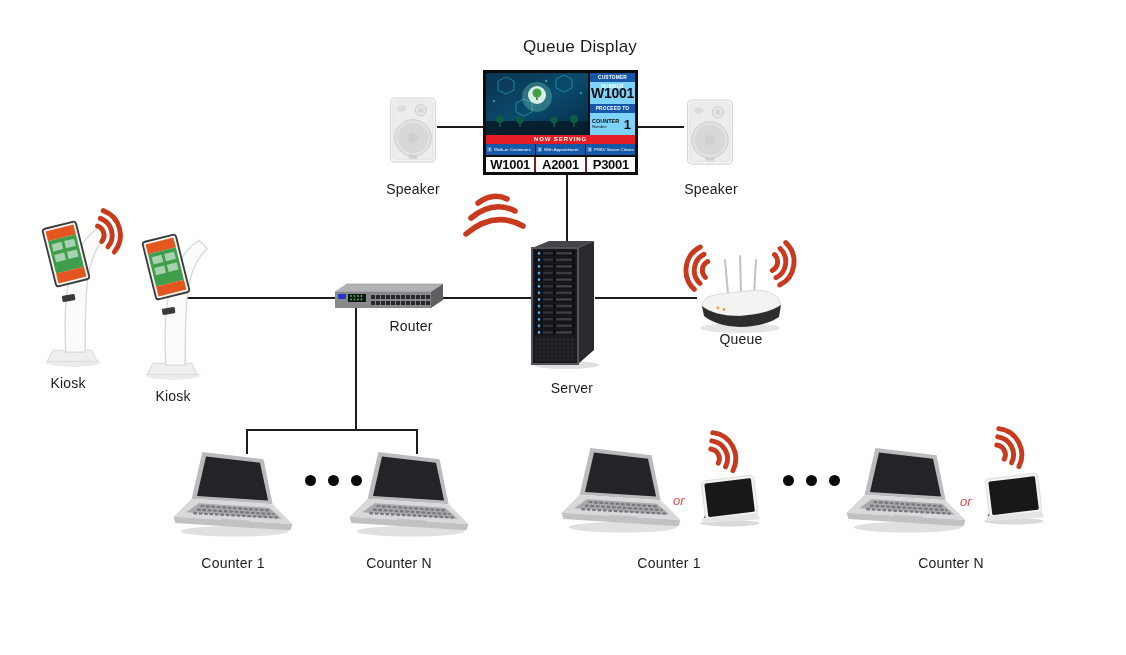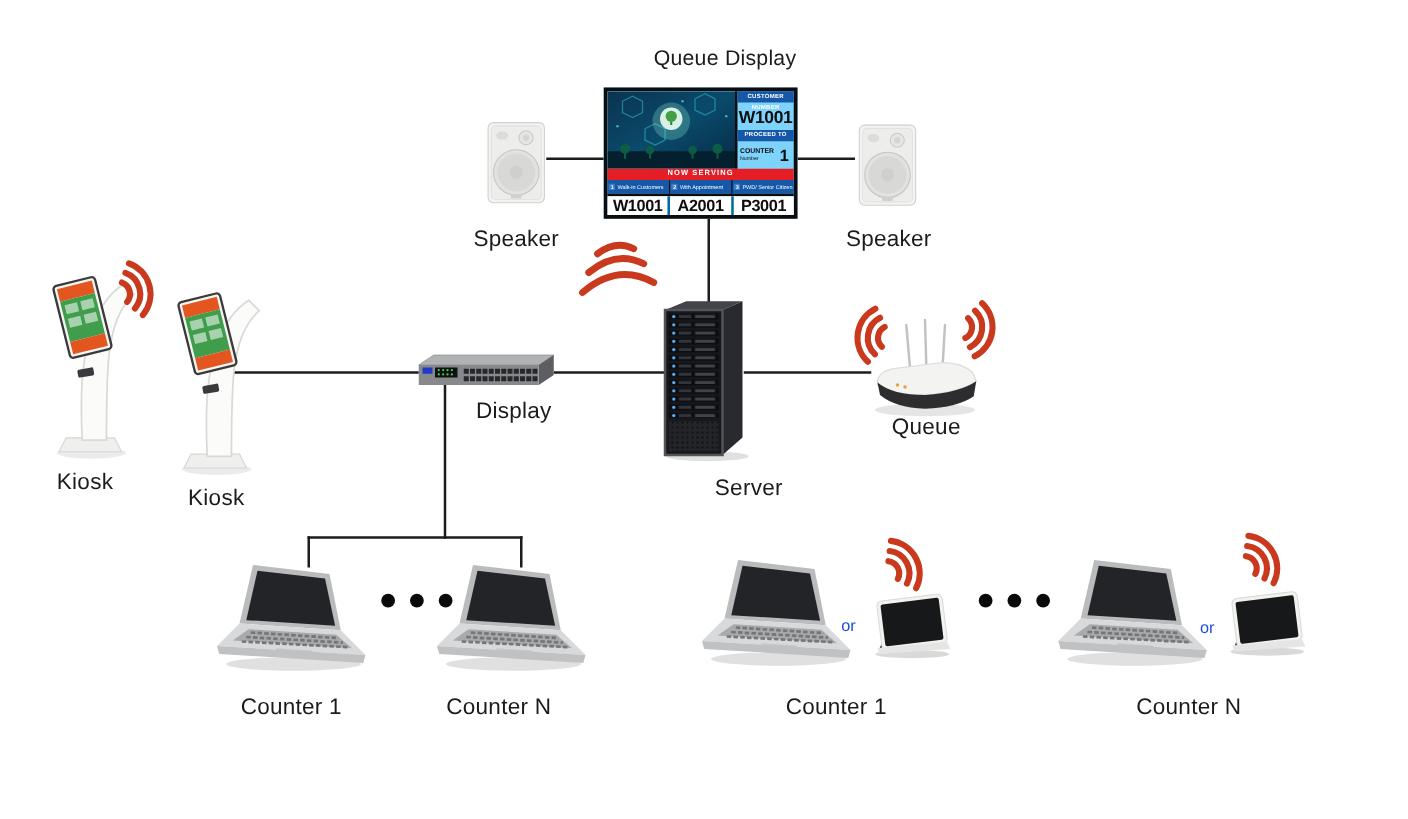--- a/index.html
+++ b/index.html
@@ -1,22 +1,22 @@
 <!DOCTYPE html>
 <html><head>
 <meta charset="utf-8">
 <style>
   html,body{margin:0;padding:0;background:#ffffff;}
   .canvas{position:relative;width:1126px;height:655px;background:#ffffff;overflow:hidden;
           font-family:"Liberation Sans", sans-serif;color:#1b1b1b;}
   .line{position:absolute;background:#1c1c1c;}
-  .lbl{position:absolute;transform:translateX(-50%);font-size:18px;letter-spacing:.2px;
+  .lbl{position:absolute;transform:translateX(-50%);font-size:14px;letter-spacing:.2px;
        color:#1b1b1b;white-space:nowrap;}
   .title{font-size:17px;}
-  .or{position:absolute;font-size:13px;color:#1d4ed8;}
+  .or{position:absolute;font-size:13px;color:#ef4444;font-style:italic;}
   .dev{position:absolute;}
   .wifi{position:absolute;}
   .dots{position:absolute;display:flex;gap:12px;}
   .dot{width:11px;height:11px;border-radius:50%;background:#0a0a0a;}
   
   .display{position:absolute;left:483px;top:70px;width:155px;height:105px;
            border:3px solid #0d0d0d;background:#7dd3fc;box-sizing:border-box;
            display:flex;flex-direction:column;}
   .disp-top{display:flex;height:62px;}
   .disp-photo{width:102px;height:62px;overflow:hidden;}
@@ -33,21 +33,21 @@
   .serving-bar{height:9px;background:#e51e25;color:#fff;font-size:6px;font-weight:bold;
                text-align:center;line-height:9px;letter-spacing:.9px;}
   .q-headers{height:11px;display:flex;}
   .qh{flex:1;background:#1658a8;color:#fff;font-size:4.4px;display:flex;align-items:center;
       padding-left:1px;overflow:hidden;white-space:nowrap;}
   .qh + .qh{border-left:1px solid #0d0d0d;}
   .qn{background:#3a7bc4;font-weight:bold;padding:0 1.5px;margin-right:1.5px;}
   .q-values{flex:1;display:flex;border-top:2px solid #0d0d0d;}
   .qv{flex:1;background:#fff;font-size:13px;font-weight:bold;color:#0d0d0d;
       display:flex;align-items:center;justify-content:center;letter-spacing:-.3px;}
-  .qv + .qv{border-left:2px solid #0369a1;}
+  .qv + .qv{border-left:2px solid #7f1d1d;}
 </style>
 </head>
 <body>
 
 <svg width="0" height="0" style="position:absolute" aria-hidden="true">
   <defs>
     <symbol id="sym-wifi" viewBox="0 0 44 64">
       <g fill="none" stroke="#c9391d" stroke-width="6" stroke-linecap="round">
         <path d="M8.9,22.2 A12,12 0 0 1 8.9,41.8"></path>
         <path d="M14.6,14 A22,22 0 0 1 14.6,50"></path>
@@ -299,26 +299,26 @@
       <use href="#sym-wifi"></use>
     </svg>
   <svg class="dev" style="left:138px;top:223px" width="74" height="164">
       <use href="#sym-kiosk"></use>
     </svg>
   <div class="lbl" style="left:173px;top:388px">Kiosk</div>
 
   <svg class="dev" style="left:333px;top:280px" width="112" height="32">
       <use href="#sym-switch"></use>
     </svg>
-  <div class="lbl" style="left:411px;top:318px">Display</div>
+  <div class="lbl" style="left:411px;top:318px">Router</div>
 
   <svg class="dev" style="left:528px;top:236px" width="72" height="135">
       <use href="#sym-server"></use>
     </svg>
-  <div class="lbl" style="left:599px;top:380px">Server</div>
+  <div class="lbl" style="left:572px;top:380px">Server</div>
 
   <svg class="dev" style="left:688px;top:248px" width="104" height="88">
       <use href="#sym-router"></use>
     </svg>
   <svg class="wifi" style="left:678px;top:240px;transform:scale(-1,1) rotate(-8deg)" width="36" height="56">
       <use href="#sym-wifi"></use>
     </svg>
   <svg class="wifi" style="left:766px;top:236px;transform:rotate(8deg)" width="36" height="56">
       <use href="#sym-wifi"></use>
     </svg>

